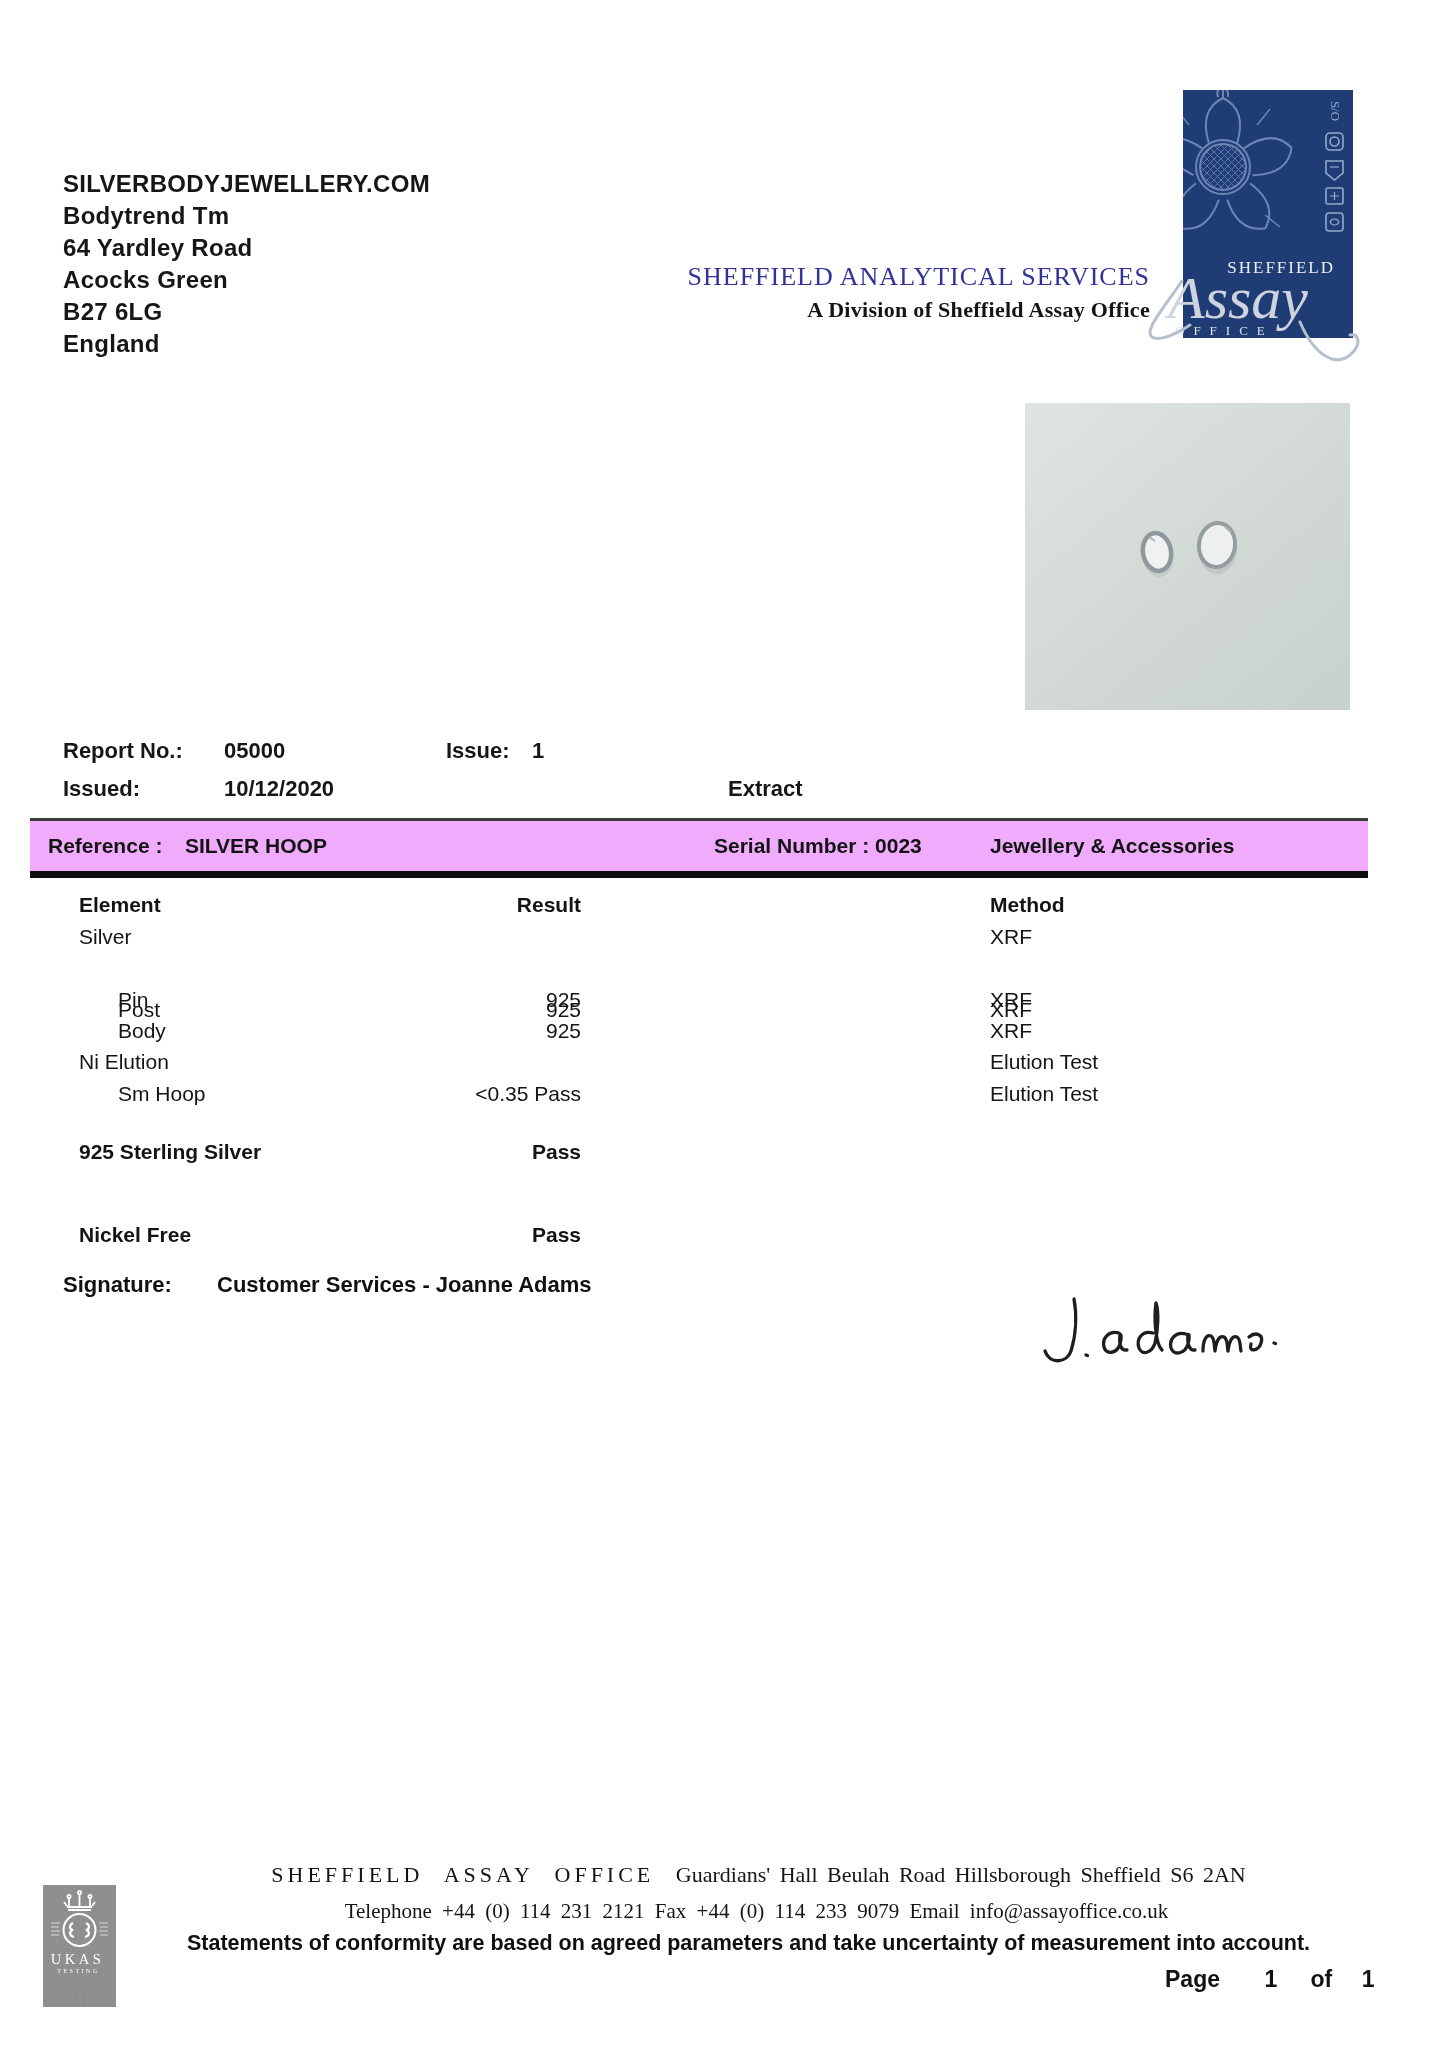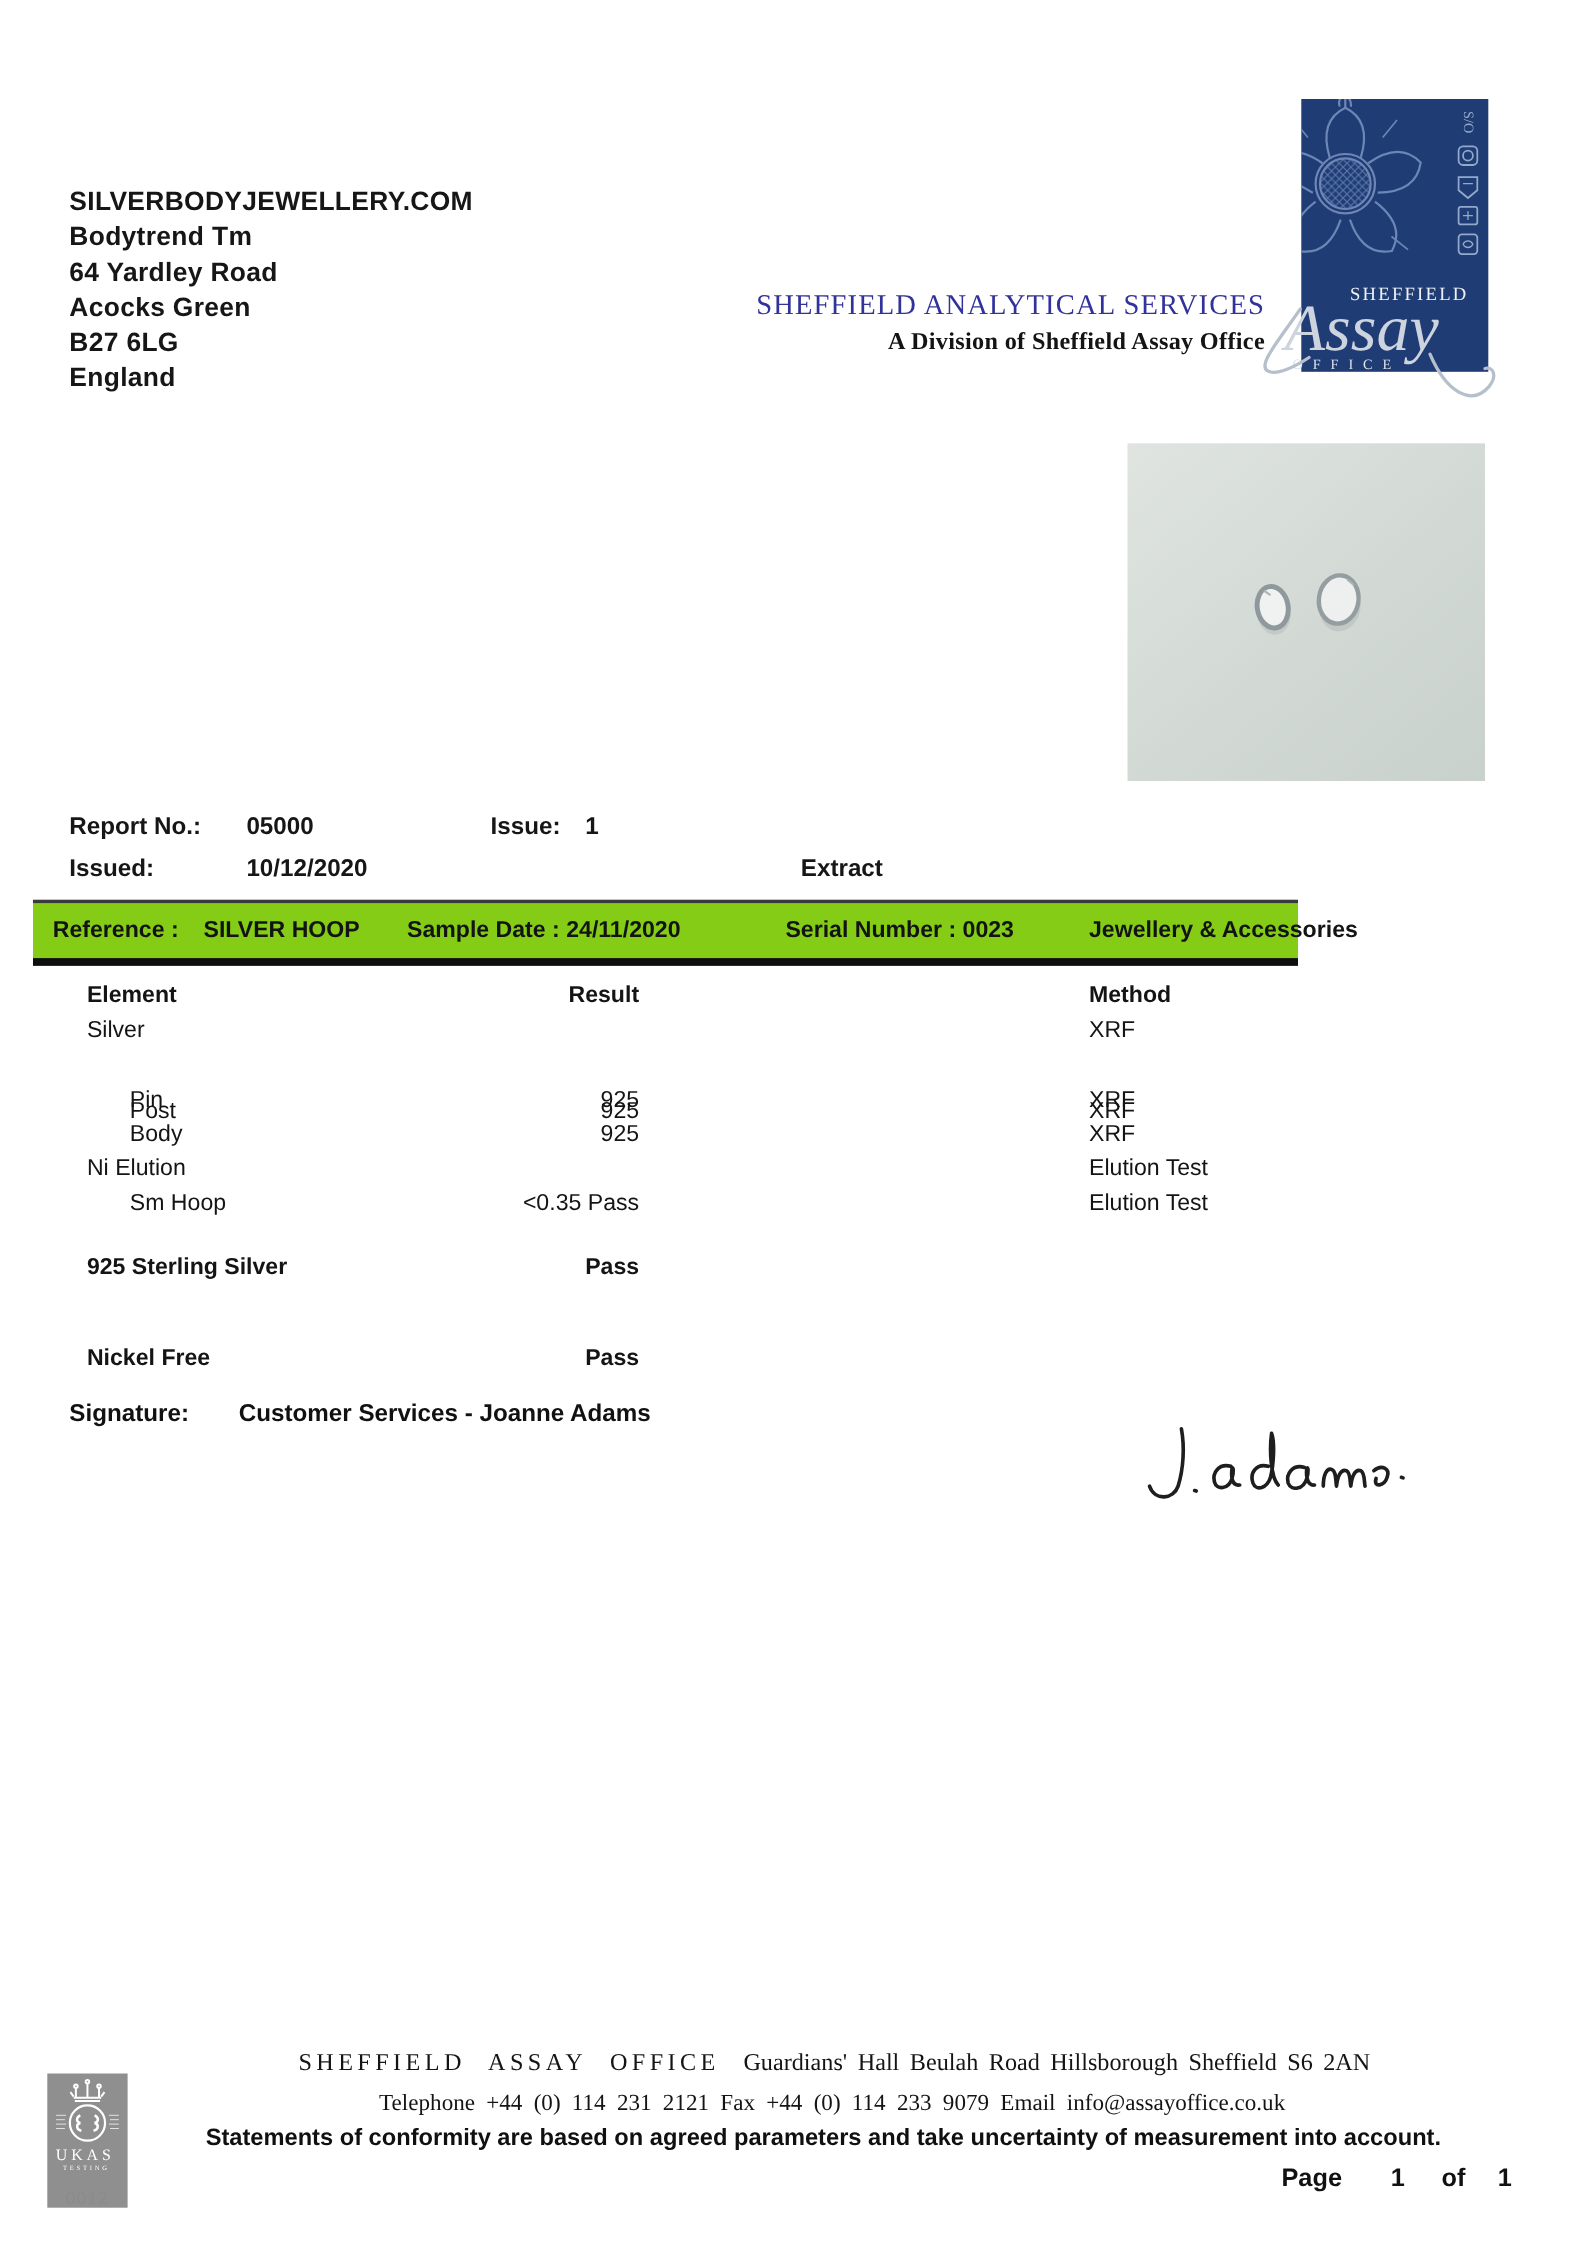--- a/index.html
+++ b/index.html
@@ -19,21 +19,21 @@
   .logo-svg{left:1130px;top:75px;width:270px;height:305px;}
 
   
   .photo{left:1025px;top:403px;width:325px;height:307px;
          background:linear-gradient(140deg,#dfe4e0 0%,#d2d9d5 55%,#c9d1cd 100%);}
 
   
   .rline{font-weight:bold;font-size:22px;color:#161616;}
 
   
-  .refbar{left:30px;top:818px;width:1150px;height:50px;background:#84cc16;
+  .refbar{left:30px;top:818px;width:1338px;height:50px;background:#f0abfc;
           border-top:3px solid #3a3a3a;border-bottom:7px solid #0e0e0e;}
   .refbar span{position:absolute;top:0;line-height:50px;font-weight:bold;font-size:21px;color:#131313;white-space:nowrap;}
 
   
   .t-row{position:absolute;left:0;width:100%;height:28px;font-size:21px;color:#141414;}
   .t-el{position:absolute;left:79px;white-space:nowrap;}
   .t-row.indent .t-el{left:118px;}
   .t-res{position:absolute;left:360px;width:221px;text-align:right;white-space:nowrap;}
   .t-met{position:absolute;left:990px;white-space:nowrap;}
   .t-row.hdr, .t-row.bold{font-weight:bold;}
@@ -136,21 +136,20 @@
   <div class="abs rline" style="left:224px;top:738px;">05000</div>
   <div class="abs rline" style="left:446px;top:738px;">Issue:</div>
   <div class="abs rline" style="left:532px;top:738px;">1</div>
   <div class="abs rline" style="left:63px;top:776px;">Issued:</div>
   <div class="abs rline" style="left:224px;top:776px;">10/12/2020</div>
   <div class="abs rline" style="left:728px;top:776px;">Extract</div>
 
   <div class="abs refbar">
     <span style="left:18px;">Reference :</span>
     <span style="left:155px;">SILVER HOOP</span>
-    <span style="left:340px;">Sample Date : 24/11/2020</span>
     <span style="left:684px;">Serial Number : 0023</span>
     <span style="left:960px;">Jewellery &amp; Accessories</span>
   </div>
 
   <div>
     <div class="t-row hdr" style="top:893px;">
       <span class="t-el">Element</span>
       <span class="t-res">Result</span>
       <span class="t-met">Method</span>
     </div>

